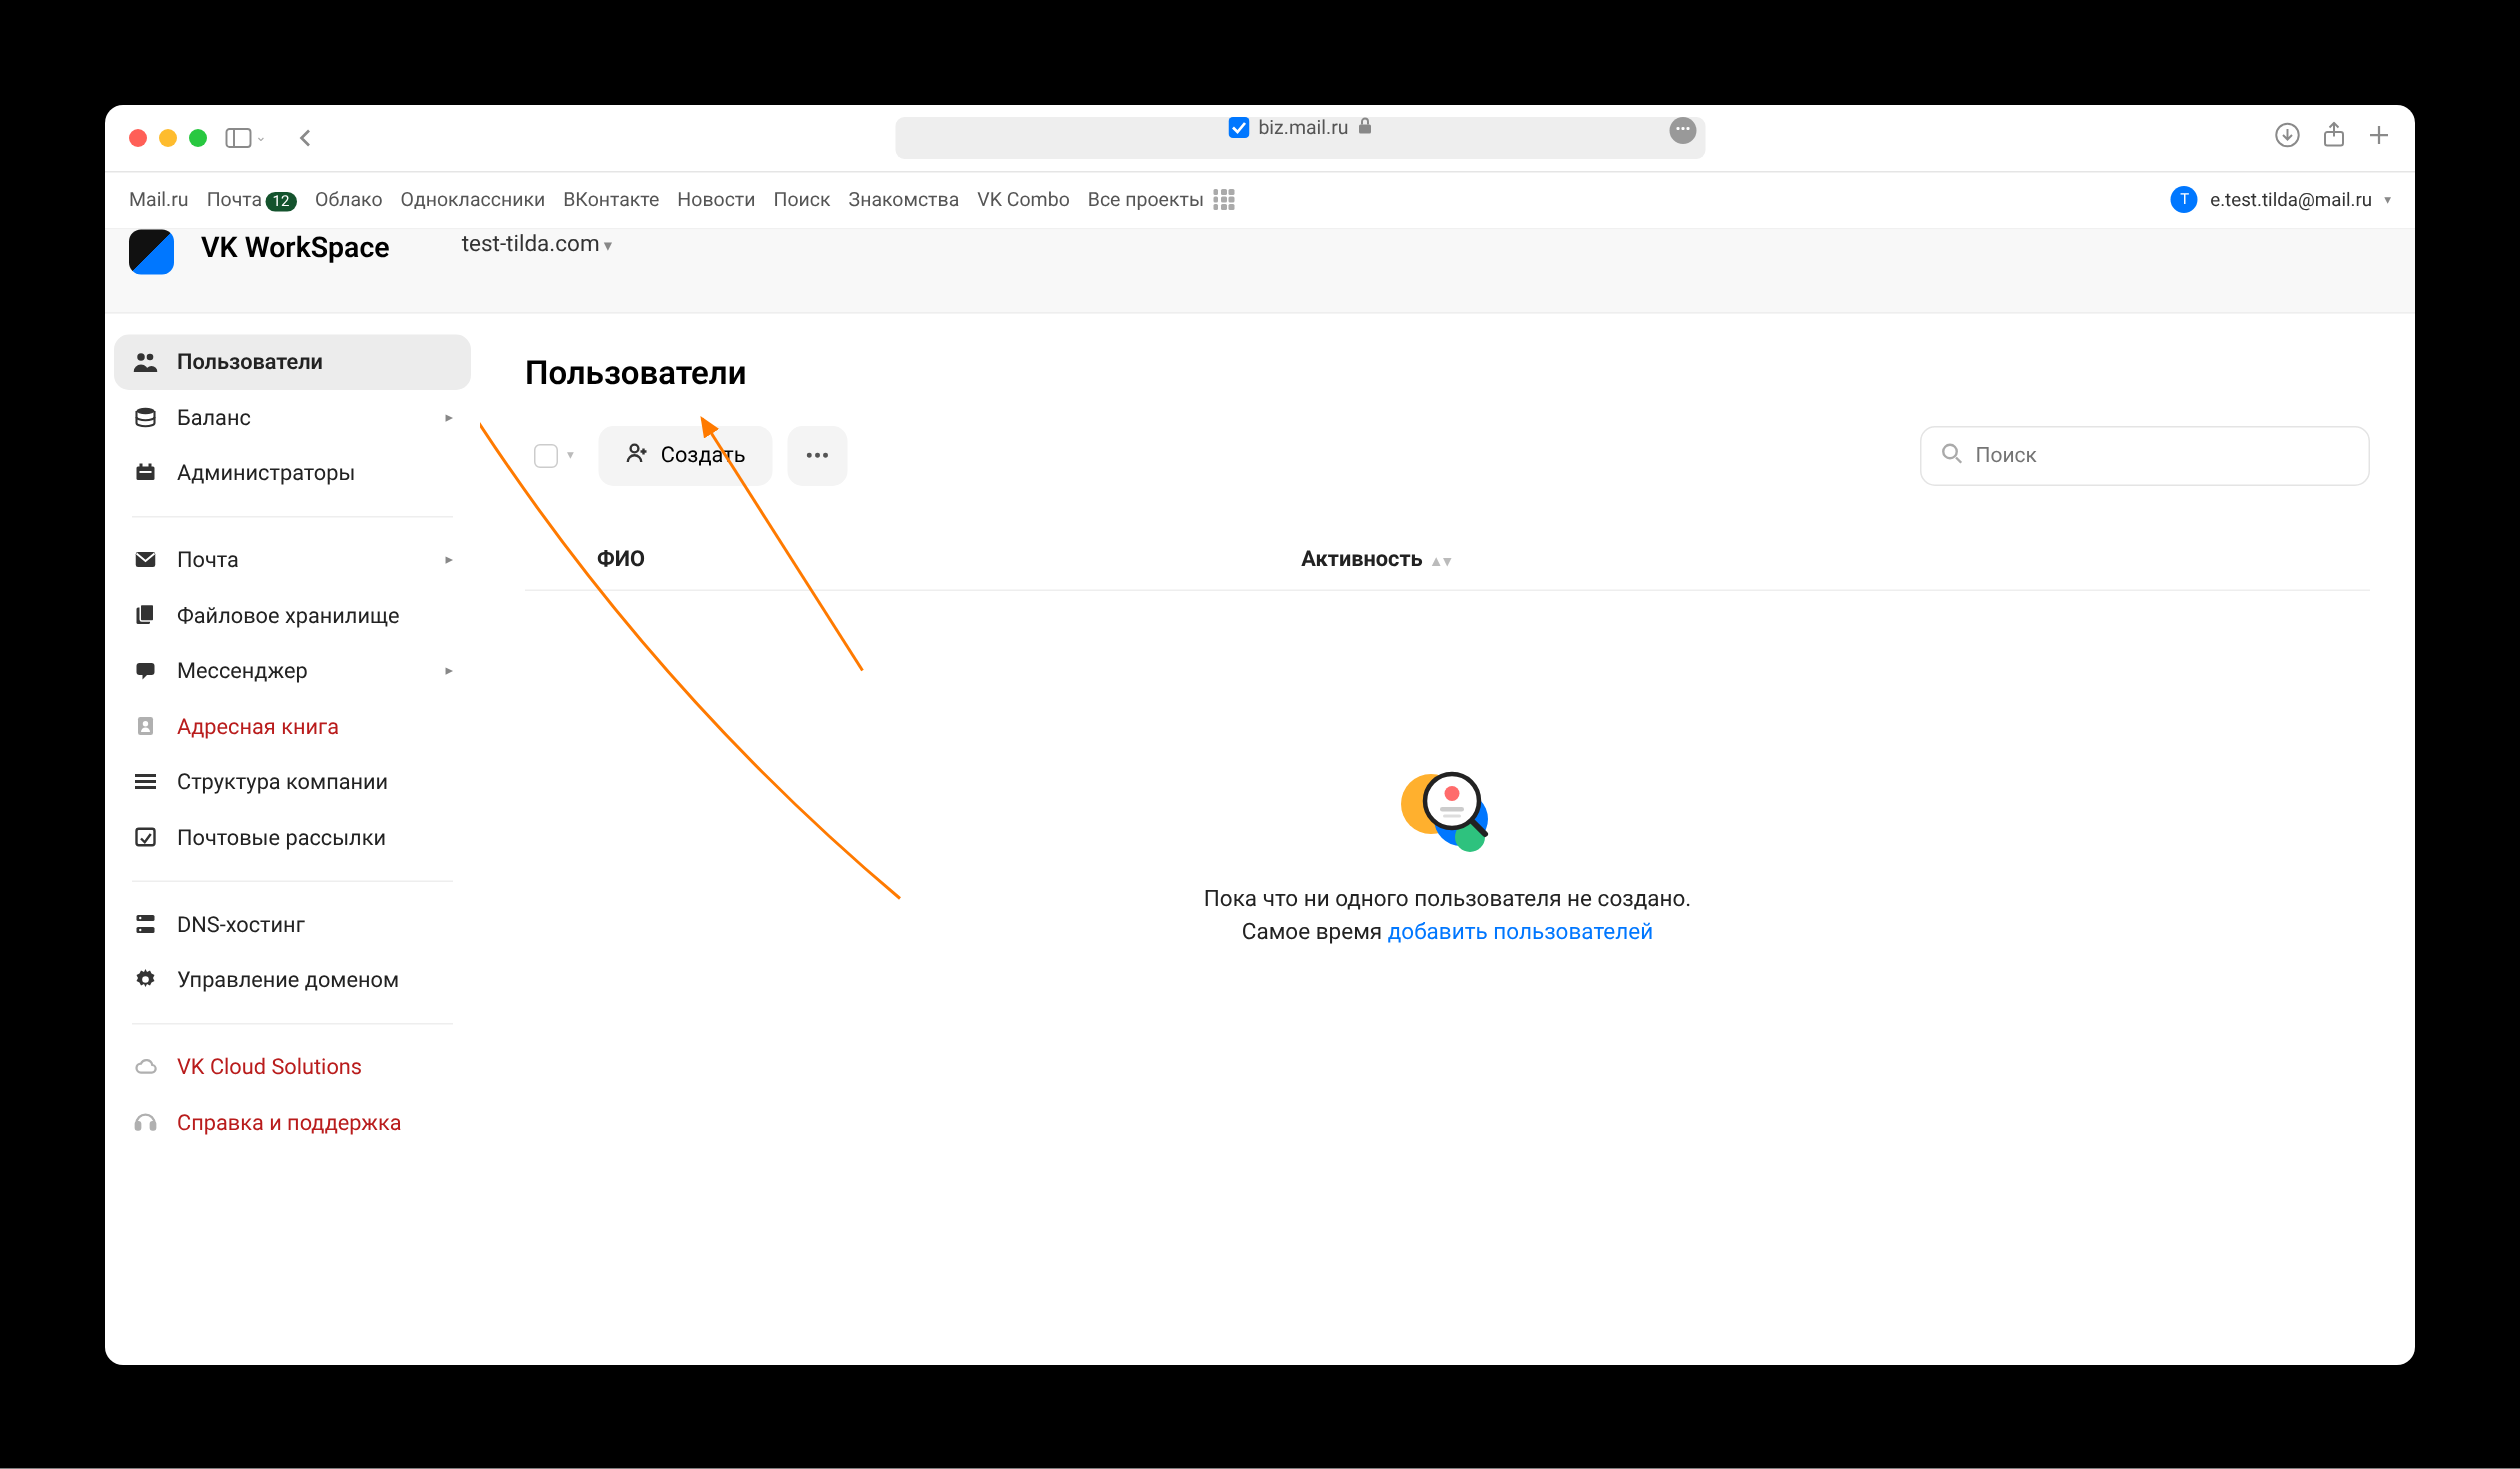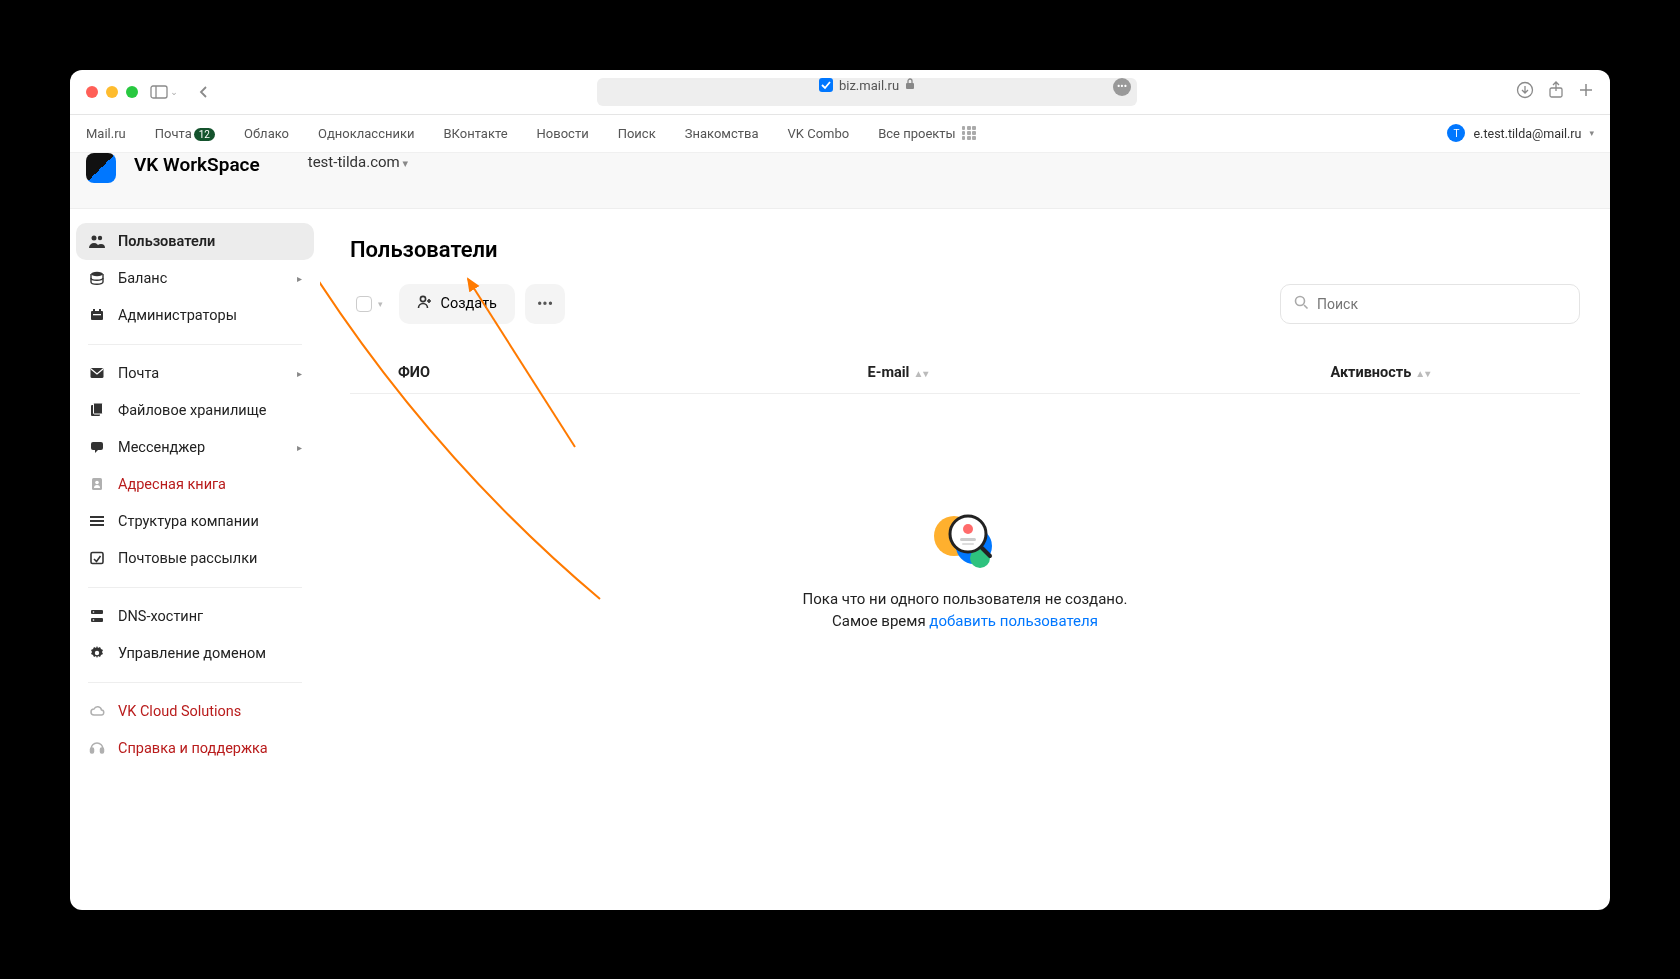--- a/index.html
+++ b/index.html
@@ -10,21 +10,21 @@
 .dot { width: 12px; height: 12px; border-radius: 50%; }
 .dot.red { background: #ff5f57; }
 .dot.yellow { background: #febc2e; }
 .dot.green { background: #28c840; }
 .tb-btn { width: 28px; height: 24px; display: flex; align-items: center; justify-content: center; color: #8a8a8a; margin-left: 4px; }
 .addr { flex: 1; display: flex; justify-content: center; }
 .addr-field { width: 540px; height: 28px; background: #eee; border-radius: 6px; display: flex; align-items: flex-start; justify-content: center; gap: 6px; color: #555; font-size: 13px; position: relative; }
 .addr-field .lock { color: #888; }
 .addr-field .dots { position: absolute; right: 6px; width: 18px; height: 18px; border-radius: 50%; background: #999; display: flex; align-items: center; justify-content: center; color: #fff; font-size: 10px; }
 .tb-right { display: flex; gap: 14px; color: #8a8a8a; align-items: center; }
-.topnav { height: 38px; display: flex; align-items: center; padding: 0 16px; gap: 29px; font-size: 13px; color: #333; border-bottom: 1px solid #f0f0f0; }
+.topnav { height: 38px; display: flex; align-items: center; padding: 0 16px; gap: 12px; font-size: 13px; color: #333; border-bottom: 1px solid #f0f0f0; }
 .topnav .nav-item { color: #555; cursor: pointer; }
 .badge { background: #14532d; color: #fff; border-radius: 9px; font-size: 10px; padding: 1px 5px; margin-left: 2px; }
 .topnav-right { margin-left: auto; display: flex; align-items: center; gap: 8px; font-size: 12.5px; color: #333; }
 .avatar-mini { width: 18px; height: 18px; border-radius: 50%; background: #0077ff; color: #fff; font-size: 10px; display: flex; align-items: center; justify-content: center; }
 .appbar { height: 56px; background: #f8f8f8; display: flex; align-items: flex-start; padding: 0 16px; gap: 18px; border-bottom: 1px solid #eee; }
 .logo { width: 30px; height: 30px; border-radius: 8px; background: linear-gradient(135deg,#111 50%,#0077ff 50%); }
 .brand { font-size: 19px; font-weight: 600; }
 .domain-sel { font-size: 15px; color: #333; margin-left: 30px; cursor: pointer; }
 .domain-sel::after { content: " ▾"; color: #888; font-size: 11px; }
 .main { flex: 1; display: flex; overflow: hidden; }
@@ -311,40 +311,39 @@
           <span><svg width="16" height="16" viewBox="0 0 16 16" fill="none" stroke="#aaa" stroke-width="1.6">
                 <circle cx="7" cy="7" r="4.5"></circle>
                 <path d="M11 11 L14.5 14.5"></path>
               </svg></span>
           <input placeholder="Поиск" style="">
         </div>
       </div>
 
       <div class="table-head">
         <div class="col-fio"><span>ФИО</span></div>
-        <div class="col-email"><span>E-mail</span><span class="sort">▲▾</span></div>
         <div class="col-act"><span>Активность</span><span class="sort">▲▾</span></div>
       </div>
 
       <div class="empty">
         <div class="empty-img">
           <svg viewBox="0 0 70 70">
             <circle cx="24" cy="32" r="20" fill="#ffb02e"></circle>
             <circle cx="44" cy="42" r="18" fill="#0077ff"></circle>
             <circle cx="50" cy="54" r="10" fill="#2ec27e"></circle>
             <circle cx="38" cy="30" r="18" fill="#fff" stroke="#222" stroke-width="3"></circle>
             <circle cx="38" cy="25" r="5" fill="#ff6b6b"></circle>
             <rect x="30" y="34" width="16" height="3" rx="1.5" fill="#ccc"></rect>
             <rect x="32" y="39" width="12" height="2" rx="1" fill="#ddd"></rect>
             <path d="M52 44 L60 52" stroke="#222" stroke-width="4" stroke-linecap="round"></path>
           </svg>
         </div>
         <div class="empty-text">
           <div>Пока что ни одного пользователя не создано.</div>
-          <div><span>Самое время </span><a href="#">добавить пользователя</a></div>
+          <div><span>Самое время </span><a href="#">добавить пользователей</a></div>
         </div>
       </div>
 
       <div class="annot" style="left:-50px;top:-30px;">
         <svg width="360" height="430">
             <defs>
               <marker id="ah1" markerWidth="8" markerHeight="8" refX="6" refY="3" orient="auto">
                 <path d="M0,0 L7,3 L0,6 Z" fill="#ff7a00"></path>
               </marker>
             </defs>

